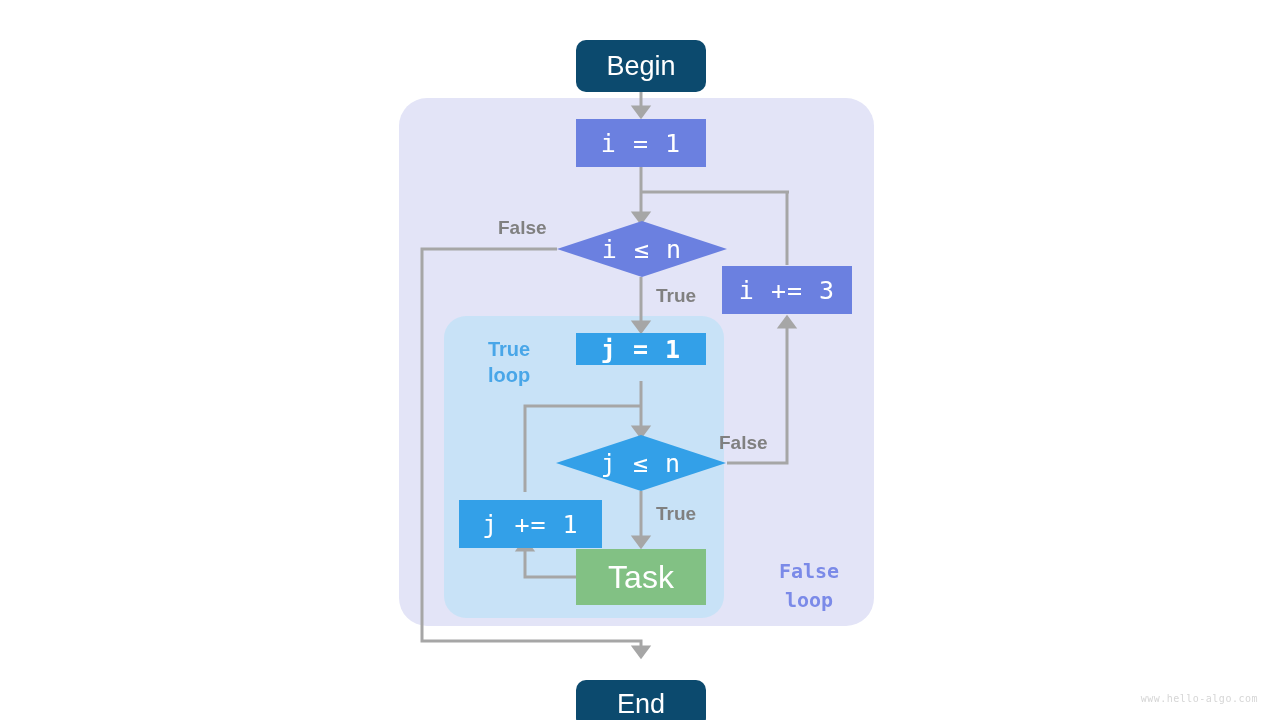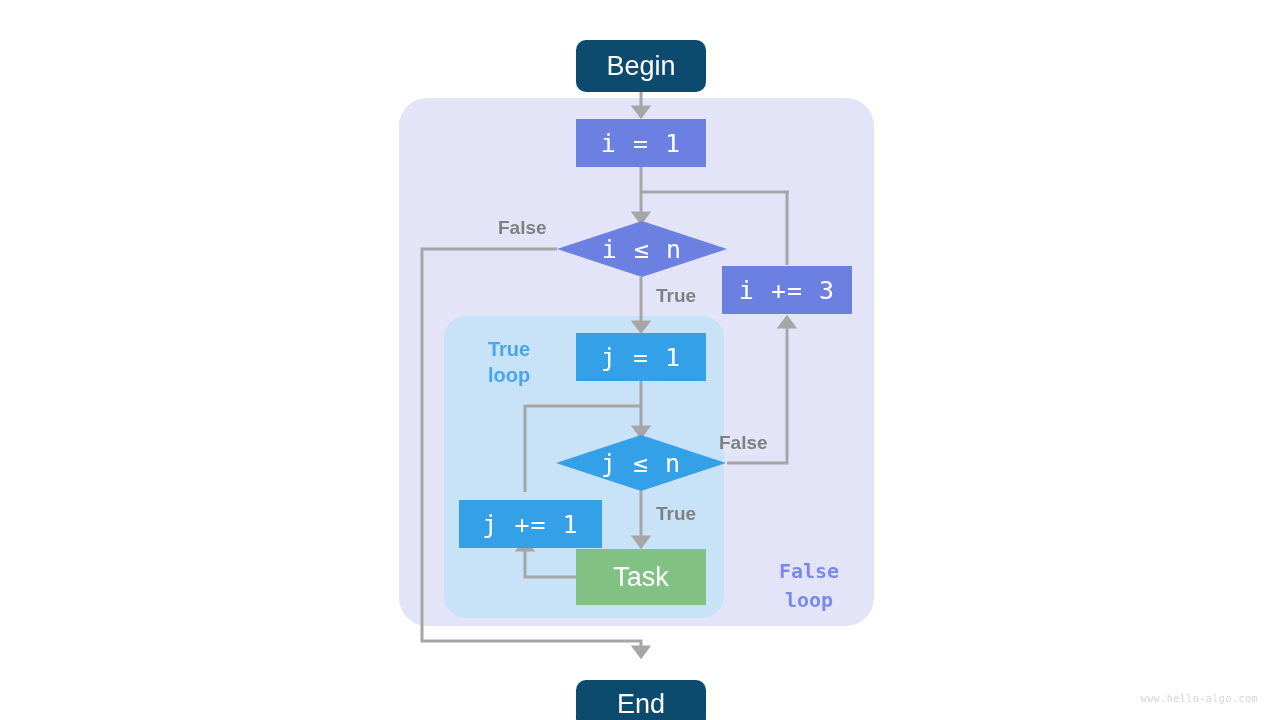--- a/index.html
+++ b/index.html
@@ -74,21 +74,21 @@
     background: #33a0e8;
     font-family: "DejaVu Sans Mono", monospace;
     font-size: 25px;
     font-weight: 400;
     letter-spacing: 1px;
   }
 
   .node.task-green {
     background: #82c184;
     font-family: "Liberation Sans", sans-serif;
-    font-size: 27px;
+    font-size: 32px;
     font-weight: 400;
   }
 
   
   .diamond {
     position: absolute;
   }
   .diamond .shape {
     position: absolute;
     left: 0; top: 0;
@@ -206,21 +206,21 @@
     <svg class="shape" viewBox="0 0 170 56" preserveAspectRatio="none">
       <polygon points="85,0 170,28 85,56 0,28" fill="#6b80e0"></polygon>
     </svg>
     <div class="dlabel">i ≤ n</div>
   </div>
 
   <div class="node process-purple" style="left:722px;top:266px;width:130px;height:48px;">
     <span>i += 3</span>
   </div>
 
-  <div class="node process-blue" style="left:576px;top:333px;width:130px;height:48px;">
+  <div class="node process-blue" style="left:576px;top:333px;width:130px;height:32px;font-weight:bold;">
     <span>j = 1</span>
   </div>
 
   <div class="diamond" style="left:556px;top:435px;width:170px;height:56px;">
     <svg class="shape" viewBox="0 0 170 56" preserveAspectRatio="none">
       <polygon points="85,0 170,28 85,56 0,28" fill="#33a0e8"></polygon>
     </svg>
     <div class="dlabel">j ≤ n</div>
   </div>
 

